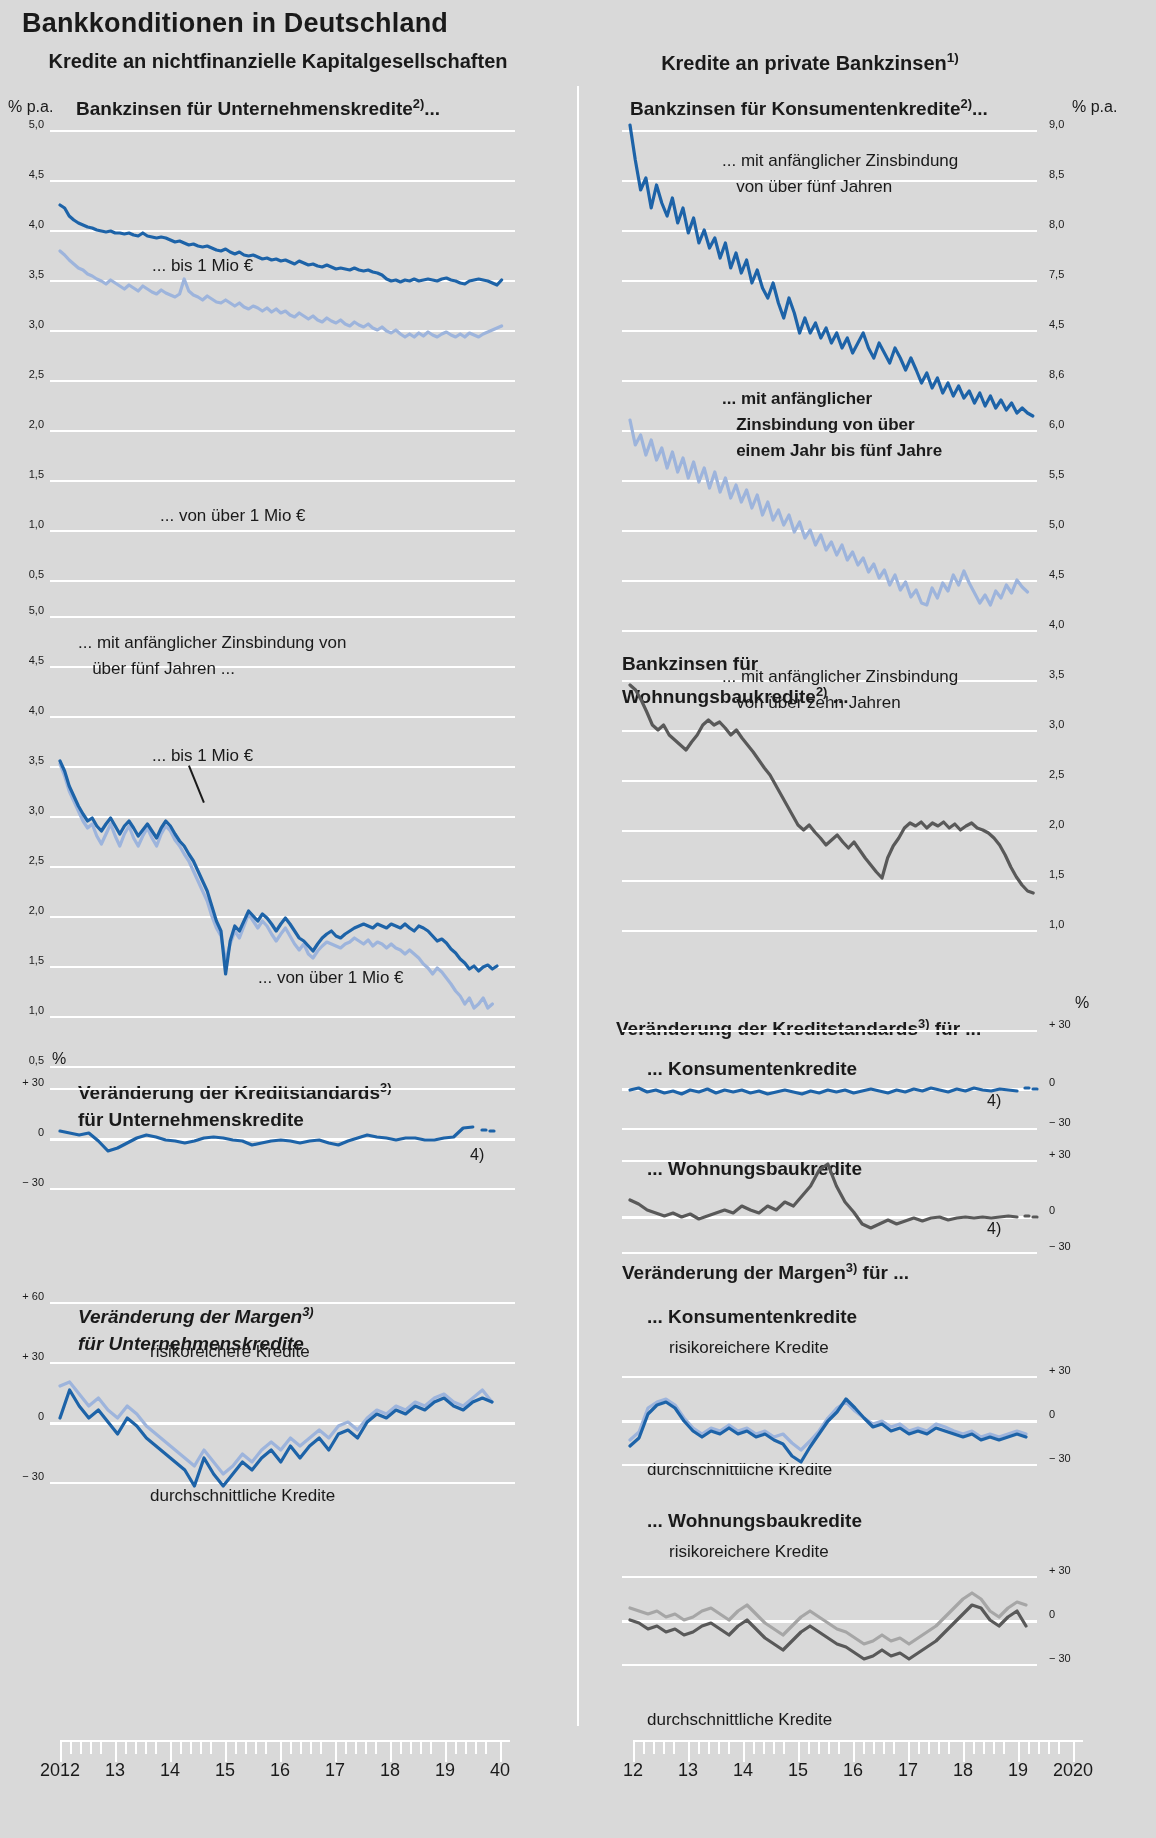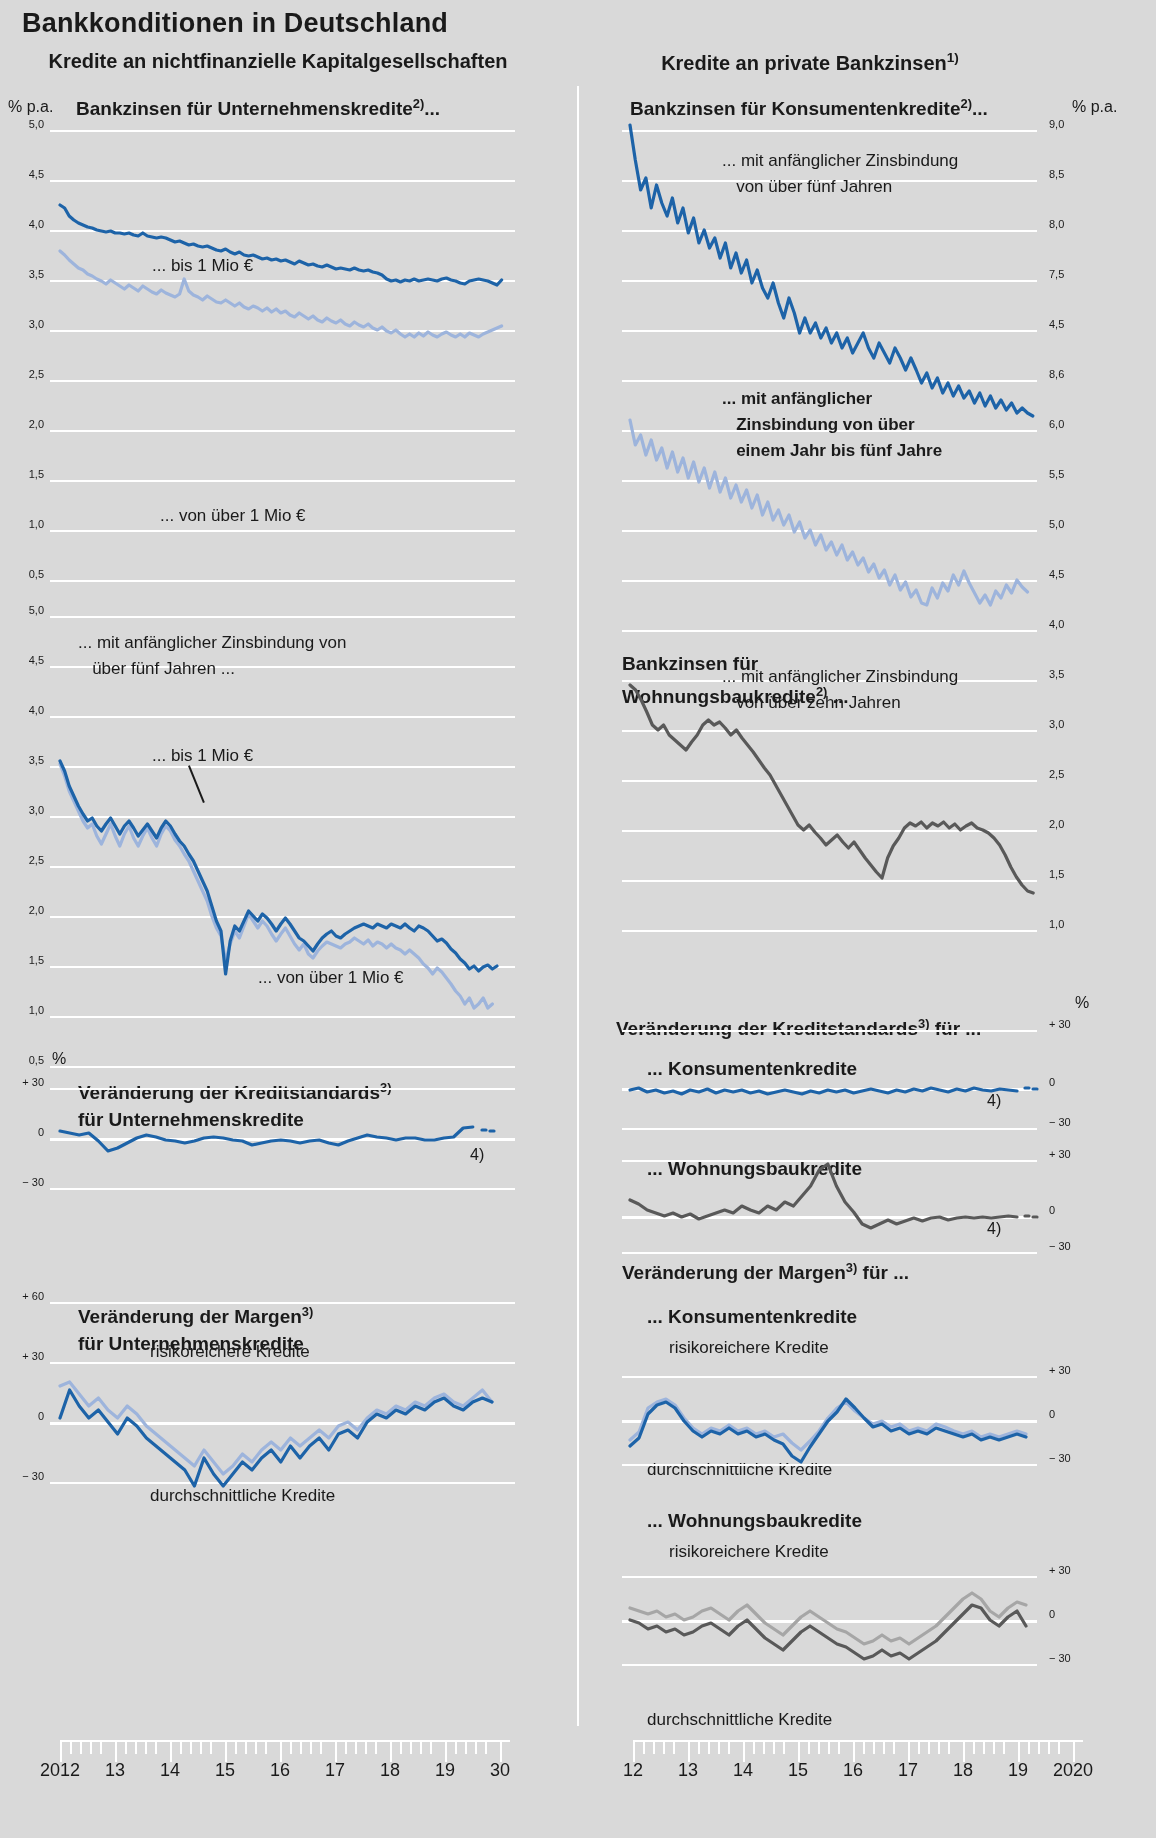--- a/index.html
+++ b/index.html
@@ -150,21 +150,21 @@
   <div class="lbl" style="left:470px;top:96px;font-size:16px;">4)</div>
 
   <svg style="position:absolute;left:50px;top:0;" width="470" height="190" viewBox="0 0 470 190" preserveAspectRatio="none">
     <polyline class="ln blue" points="10,81 19.6,83 29.2,85 38.8,83 48.4,91 58,101 67.6,98 77.2,93 86.8,88 96.4,85 106,87 115.6,90 125.2,91 134.8,93 144.4,91 154,88 163.6,87 173.2,88 182.8,90 192.4,91 202,95 211.6,93 221.2,91 230.8,90 240.4,91 250,93 259.6,91 269.2,90 278.8,93 288.4,95 298,91 307.6,88 317.2,85 326.8,87 336.4,88 346,90 355.6,88 365.2,88 374.8,90 384.4,90 394,88 403.6,87 413.2,78 422.8,77"></polyline>
     <polyline class="ln blue" points="432,80 436,80"></polyline>
     <polyline class="ln blue" points="440,81 444,81"></polyline>
   </svg>
 </div>
 
 <div class="panel" style="left:0;top:1270px;width:577px;height:230px;">
-  <div class="lbl bold" style="left:78px;top:28px;line-height:27px;">
+  <div class="lbl bold" style="left:78px;top:28px;line-height:27px;font-style:italic;">
     <span>Veränderung der Margen</span><span class="sup">3)</span><br>
     <span>für Unternehmenskredite</span>
   </div>
   <div class="gridline" style="top:32px;width:465px;left:50px;"></div>
   <div class="gridline" style="top:92px;width:465px;left:50px;"></div>
   <div class="gridline major" style="top:152px;width:465px;left:50px;"></div>
   <div class="gridline" style="top:212px;width:465px;left:50px;"></div>
   <div class="ylab" style="left:0px;top:20px;width:44px;">+ 60</div>
   <div class="ylab" style="left:0px;top:80px;width:44px;">+ 30</div>
   <div class="ylab" style="left:0px;top:140px;width:44px;">0</div>
@@ -222,21 +222,21 @@
     <div class="t" style="left:425px;height:14px;"></div>
   <div class="t" style="left:440px;height:22px;"></div>
   <div class="lab" style="left:-25px;width:50px;">2012</div>
   <div class="lab" style="left:30px;width:50px;">13</div>
   <div class="lab" style="left:85px;width:50px;">14</div>
   <div class="lab" style="left:140px;width:50px;">15</div>
   <div class="lab" style="left:195px;width:50px;">16</div>
   <div class="lab" style="left:250px;width:50px;">17</div>
   <div class="lab" style="left:305px;width:50px;">18</div>
   <div class="lab" style="left:360px;width:50px;">19</div>
-  <div class="lab" style="left:415px;width:50px;">30</div>
+  <div class="lab" style="left:415px;width:50px;">40</div>
 </div>
 
 <div class="panel" style="left:577px;top:96px;width:579px;height:560px;">
   <div class="unit" style="left:495px;top:2px;">% p.a.</div>
   <div class="lbl bold" style="left:53px;top:0px;">
     <span>Bankzinsen für Konsumentenkredite</span><span class="sup">2)</span><span>...</span>
   </div>
 
   <div class="gridline" style="top:34px;width:415px;left:45px;"></div>
   <div class="gridline" style="top:84px;width:415px;left:45px;"></div>

